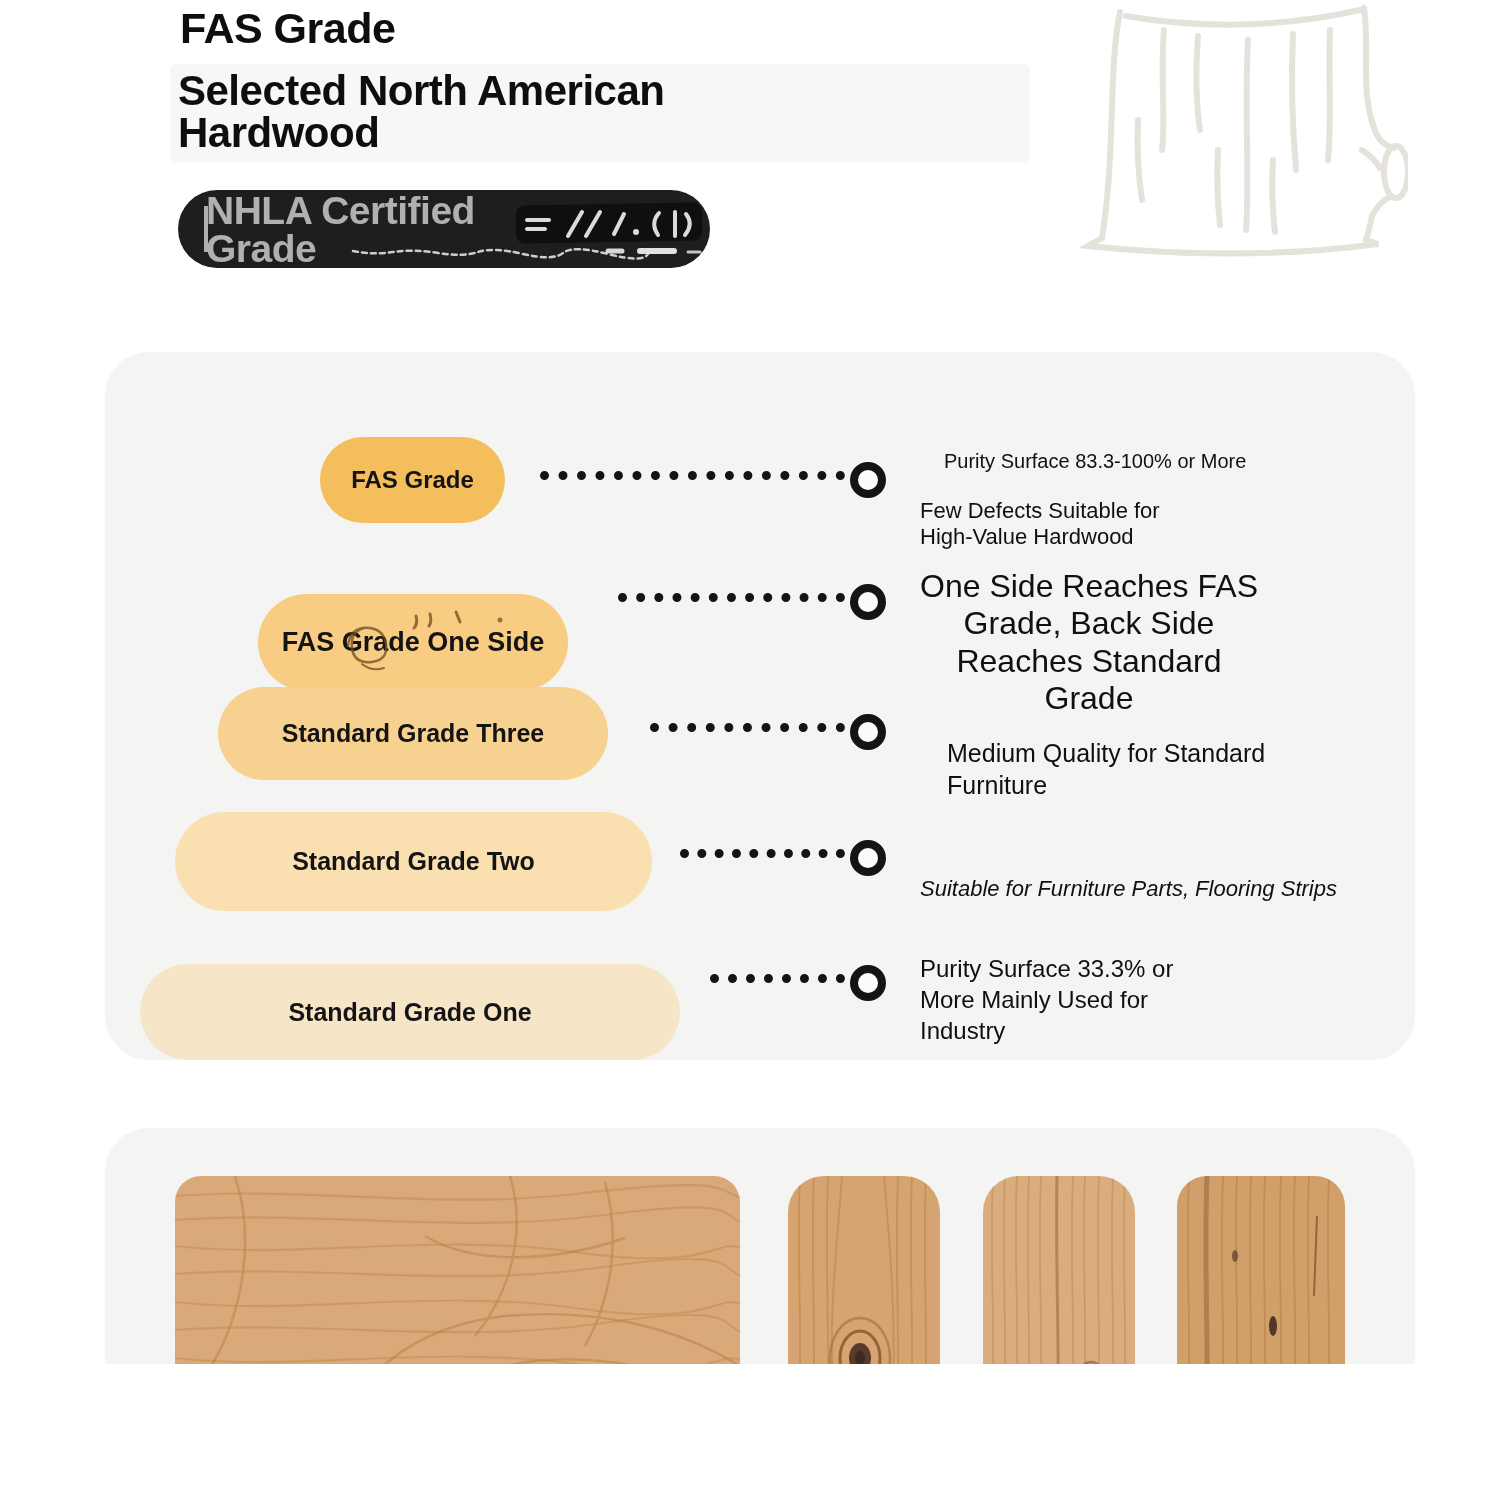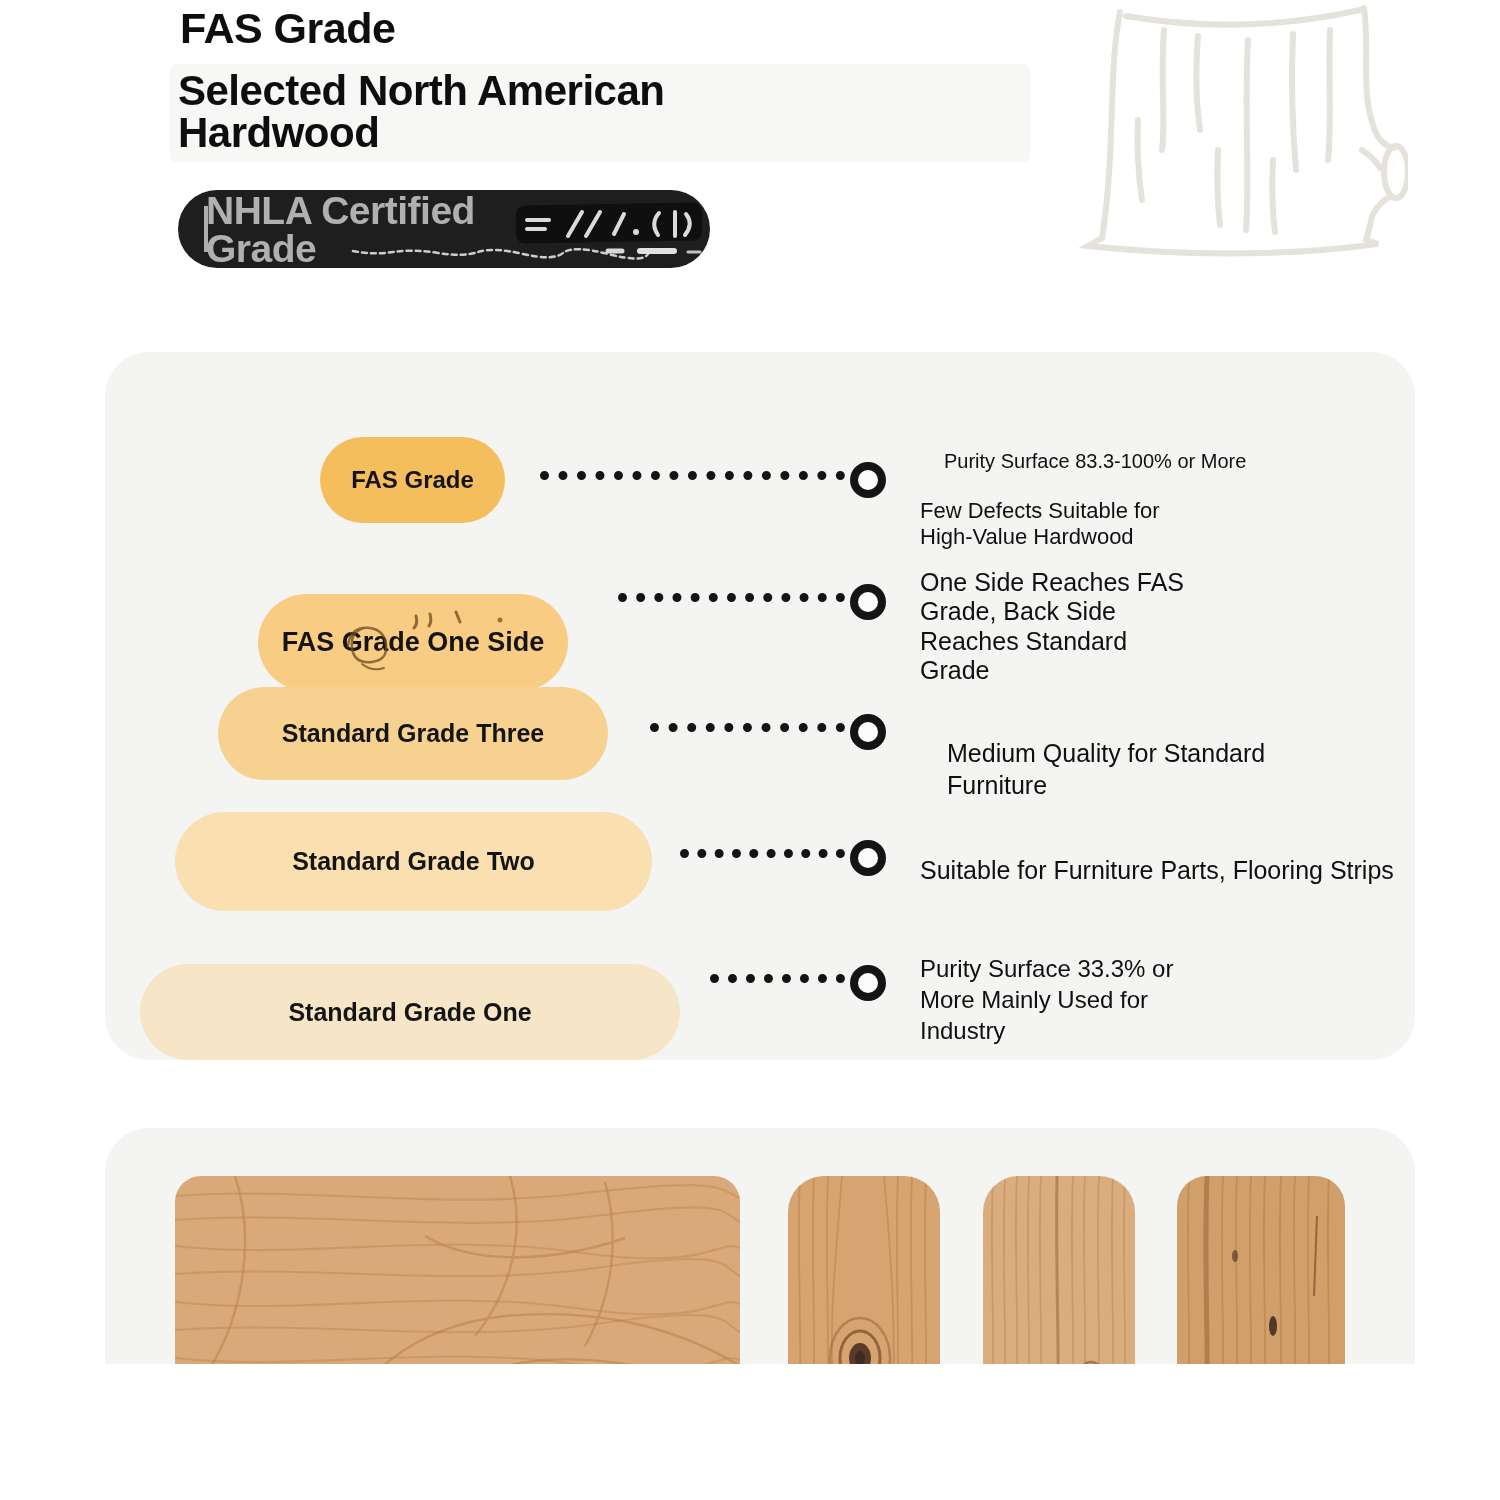--- a/index.html
+++ b/index.html
@@ -66,25 +66,25 @@
   }
   .ring1 { left:745px; top:110px; }
   .ring2 { left:745px; top:232px; }
   .ring3 { left:745px; top:362px; }
   .ring4 { left:745px; top:488px; }
   .ring5 { left:745px; top:613px; }
 
   .gtext { position:absolute; left:815px; color:#101010; white-space:pre-line; }
   .t1 { top:98px;  font-size:20px; font-weight:400;margin-left:24px; }
   .d1 { top:146px; font-size:22px; font-weight:400; line-height:1.2; }
-  .d2 { top:216px; font-size:25px; font-weight:400; line-height:1.17; }
+  .d2 { top:216px; font-size:32px; font-weight:400; line-height:1.17;text-align:center; }
   .t3 { top:349px; font-size:25px; font-weight:700; }
   .d3 { top:385px; font-size:25px; font-weight:400; line-height:1.28;margin-left:27px; }
   .t4 { top:466px; font-size:23px; font-weight:700; line-height:1.17; }
-  .d4 { top:504px; font-size:25px; font-weight:400; }
+  .d4 { top:524px; font-size:22px; font-weight:400;font-style:italic; }
   .d5 { top:601px; font-size:24px; font-weight:400; line-height:1.3; }
 
   
   .samples-panel {
     position:absolute; left:105px; top:1128px; width:1310px; height:368px;
     background:#f4f4f2; border-radius:44px;
   }
   .wood { position:absolute; overflow:hidden; }
   .wood svg { display:block; width:100%; height:100%; }
   .wood-large { left:70px;   top:48px; width:565px; height:292px; border-radius:26px; }

